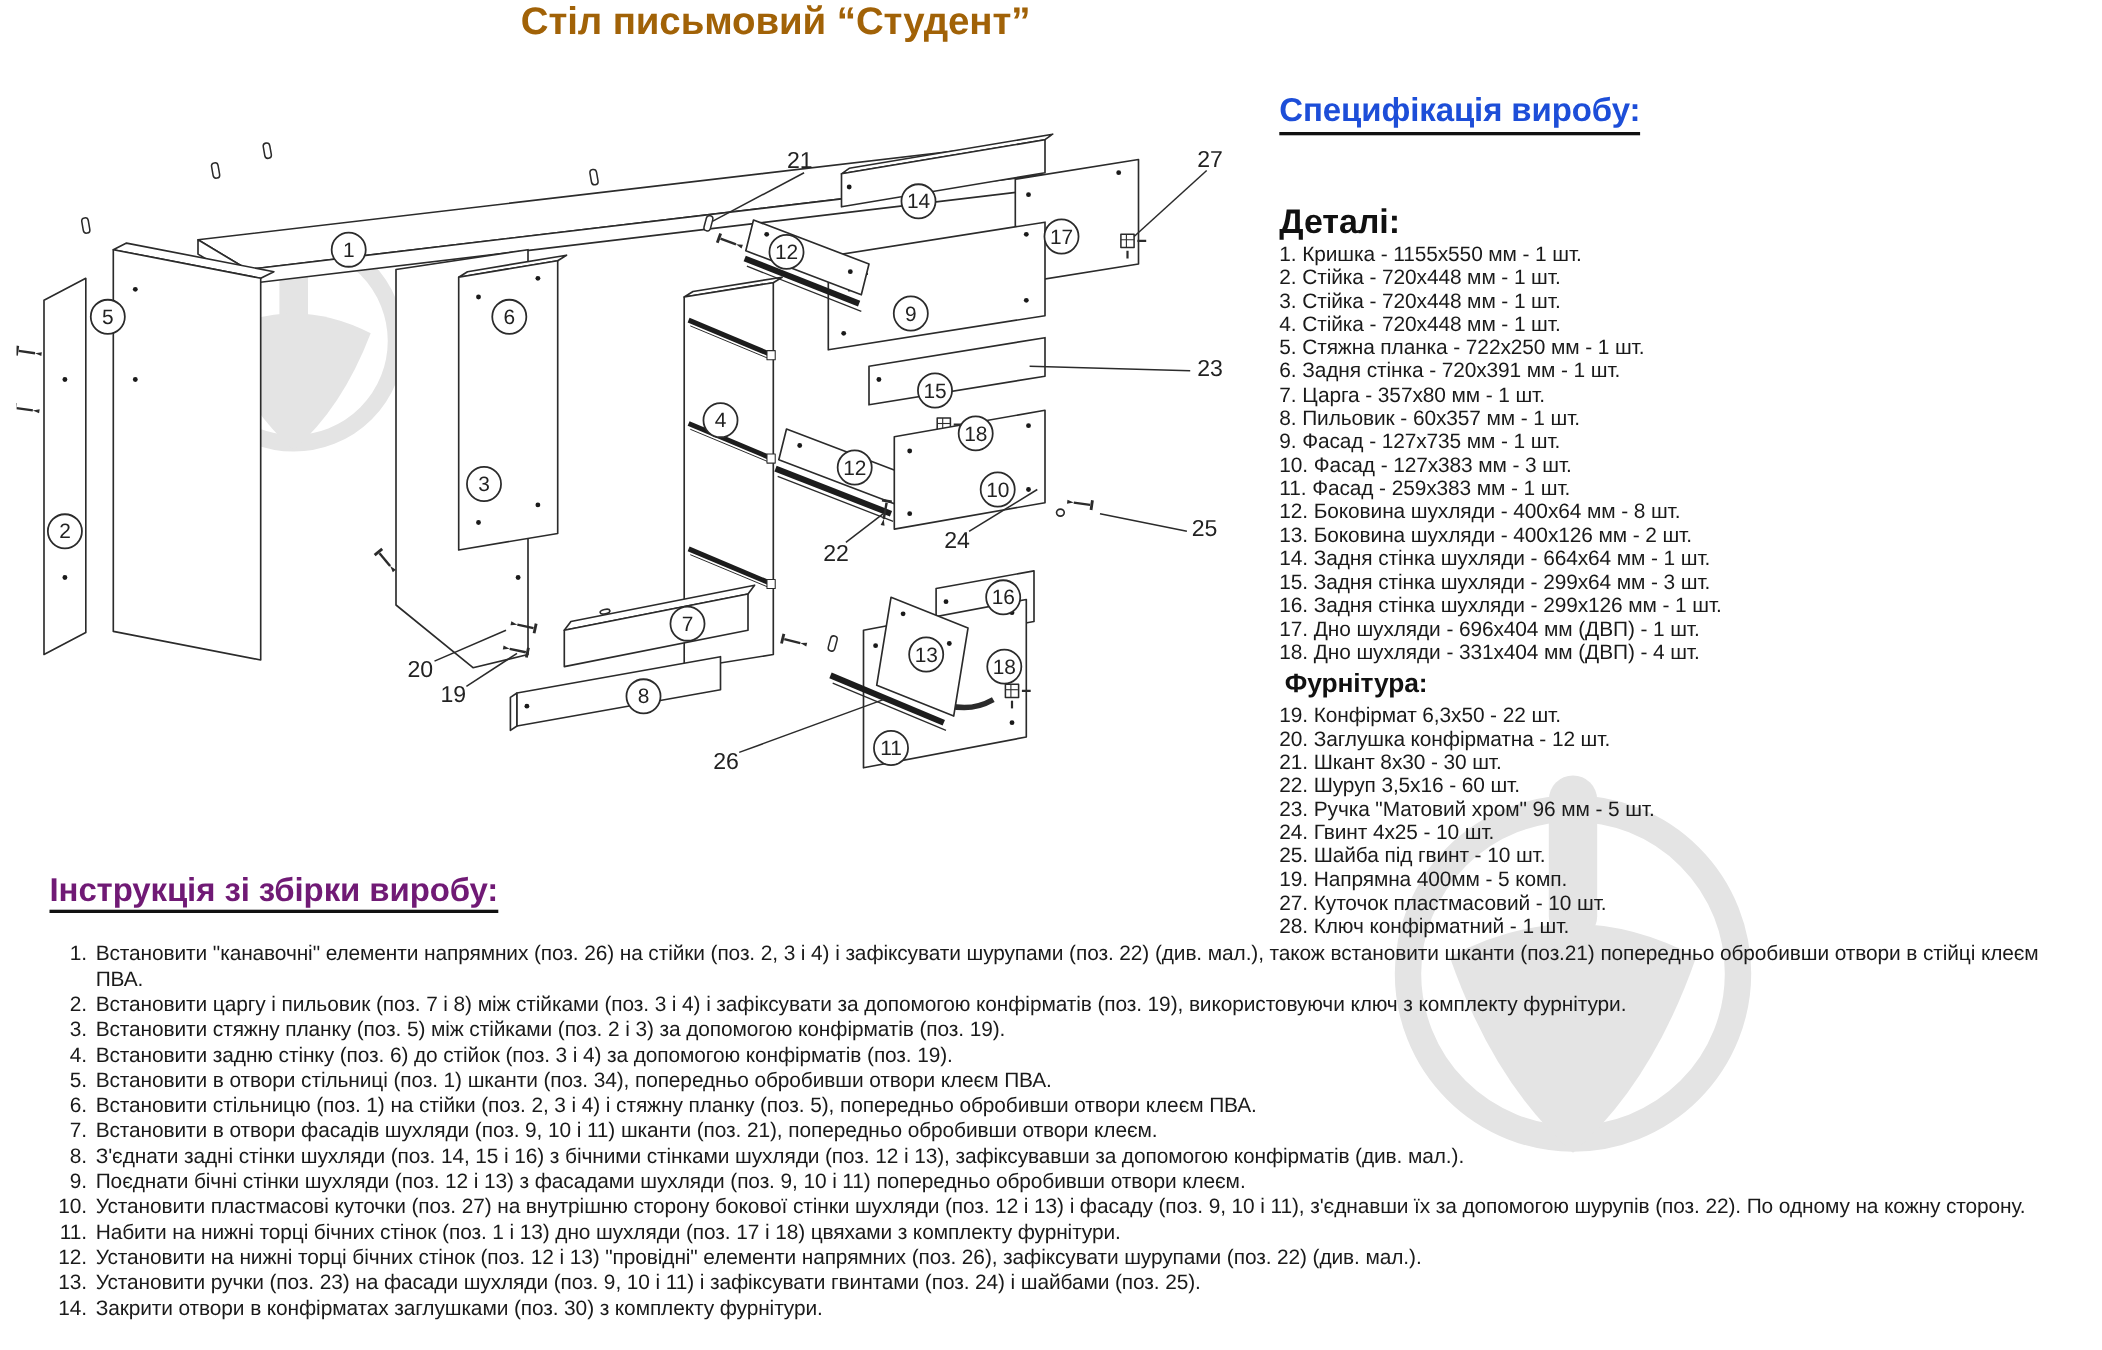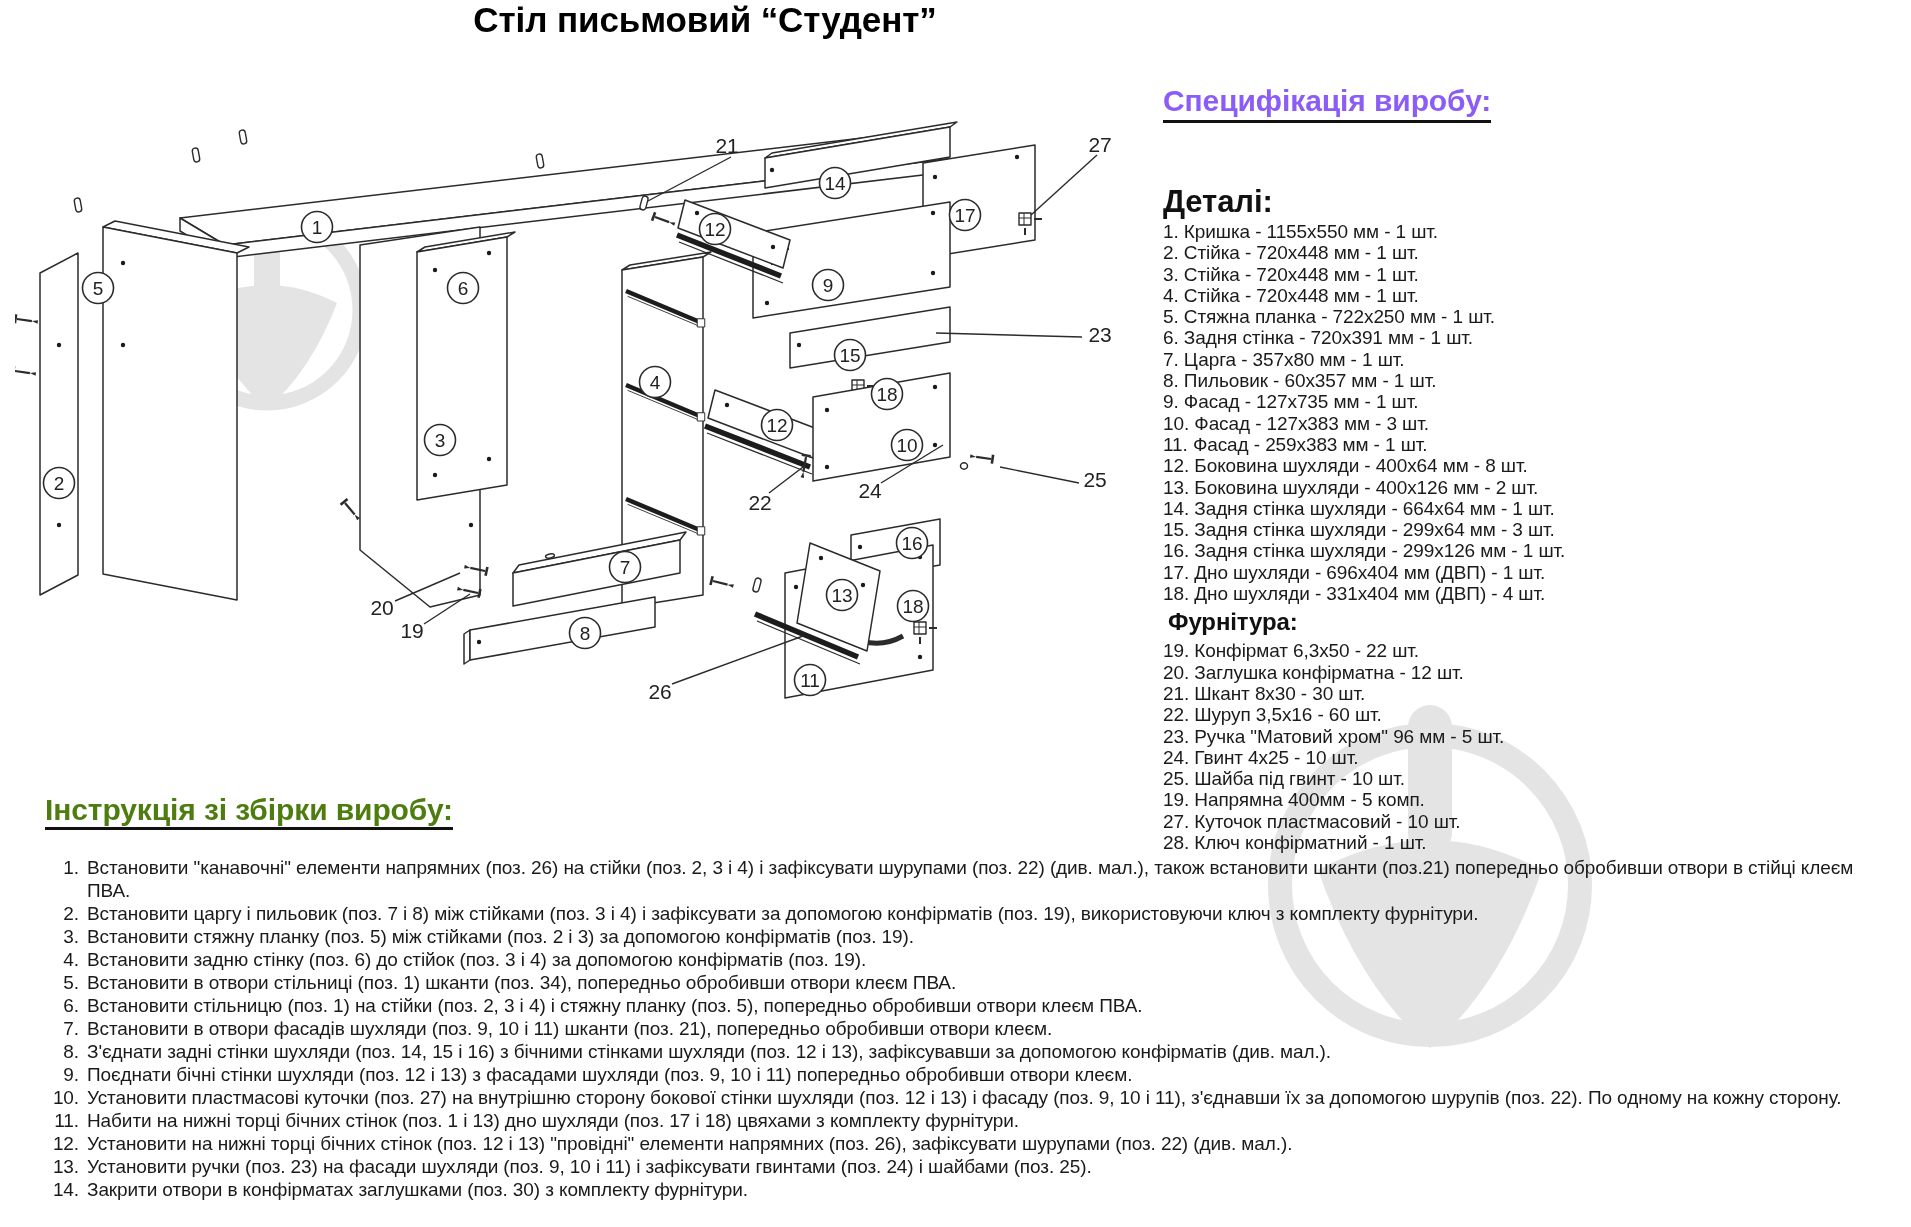--- a/index.html
+++ b/index.html
@@ -1,35 +1,35 @@
 <!DOCTYPE html>
 <html><head>
 <meta charset="utf-8">
 <style>
   html,body{margin:0;padding:0;}
   body{width:1911px;height:1227px;background:#ffffff;position:relative;overflow:hidden;
        font-family:"Liberation Sans",sans-serif;color:#1a1a1a;letter-spacing:-0.1px;}
   .page{position:absolute;inset:0;z-index:1;}
   .wm-b{position:absolute;left:1240px;top:680px;z-index:0;}
   h1.doc-title{position:absolute;left:0;top:0;width:1410px;margin:0;text-align:center;
-       font-size:35px;font-weight:bold;color:#000000;}
+       font-size:35px;font-weight:bold;color:#a16207;}
   svg text{font-family:"Liberation Sans",sans-serif;}
   
   .diagram{position:absolute;left:15px;top:95px;}
   
   .spec{position:absolute;left:1163px;top:83px;width:560px;}
   .spec h2{margin:0;font-size:30px;line-height:36px;font-weight:bold;display:inline-block;
-       border-bottom:3px solid #111;padding-bottom:1px;color:#8b5cf6;}
+       border-bottom:3px solid #111;padding-bottom:1px;color:#1d4ed8;}
   .spec h3.details{margin:64px 0 4px 0;font-size:31px;line-height:30px;font-weight:bold;color:#111;}
   .spec h3.hw{margin:5px;font-size:24px;line-height:26px;font-weight:bold;color:#111;}
   .spec-line{font-size:19px;line-height:21.3px;white-space:nowrap;}
   
   .instr{position:absolute;left:45px;top:793px;width:1845px;}
   .instr h2{margin:0 0 26px 0;font-size:30px;line-height:34px;font-weight:bold;display:inline-block;
-       border-bottom:3px solid #111;color:#4d7c0f;}
+       border-bottom:3px solid #111;color:#701a75;}
   .step{display:flex;font-size:19px;line-height:23px;}
   .step .num{width:34px;text-align:right;flex:0 0 34px;}
   .step .txt{flex:1;margin-left:8px;}
 </style>
 </head>
 <body>
 
 <svg class="wm-b" width="400" height="400" viewBox="0 0 400 400">
   <g fill="none" stroke="#e4e4e4">
     <circle cx="190" cy="205" r="150" stroke-width="24"></circle>

